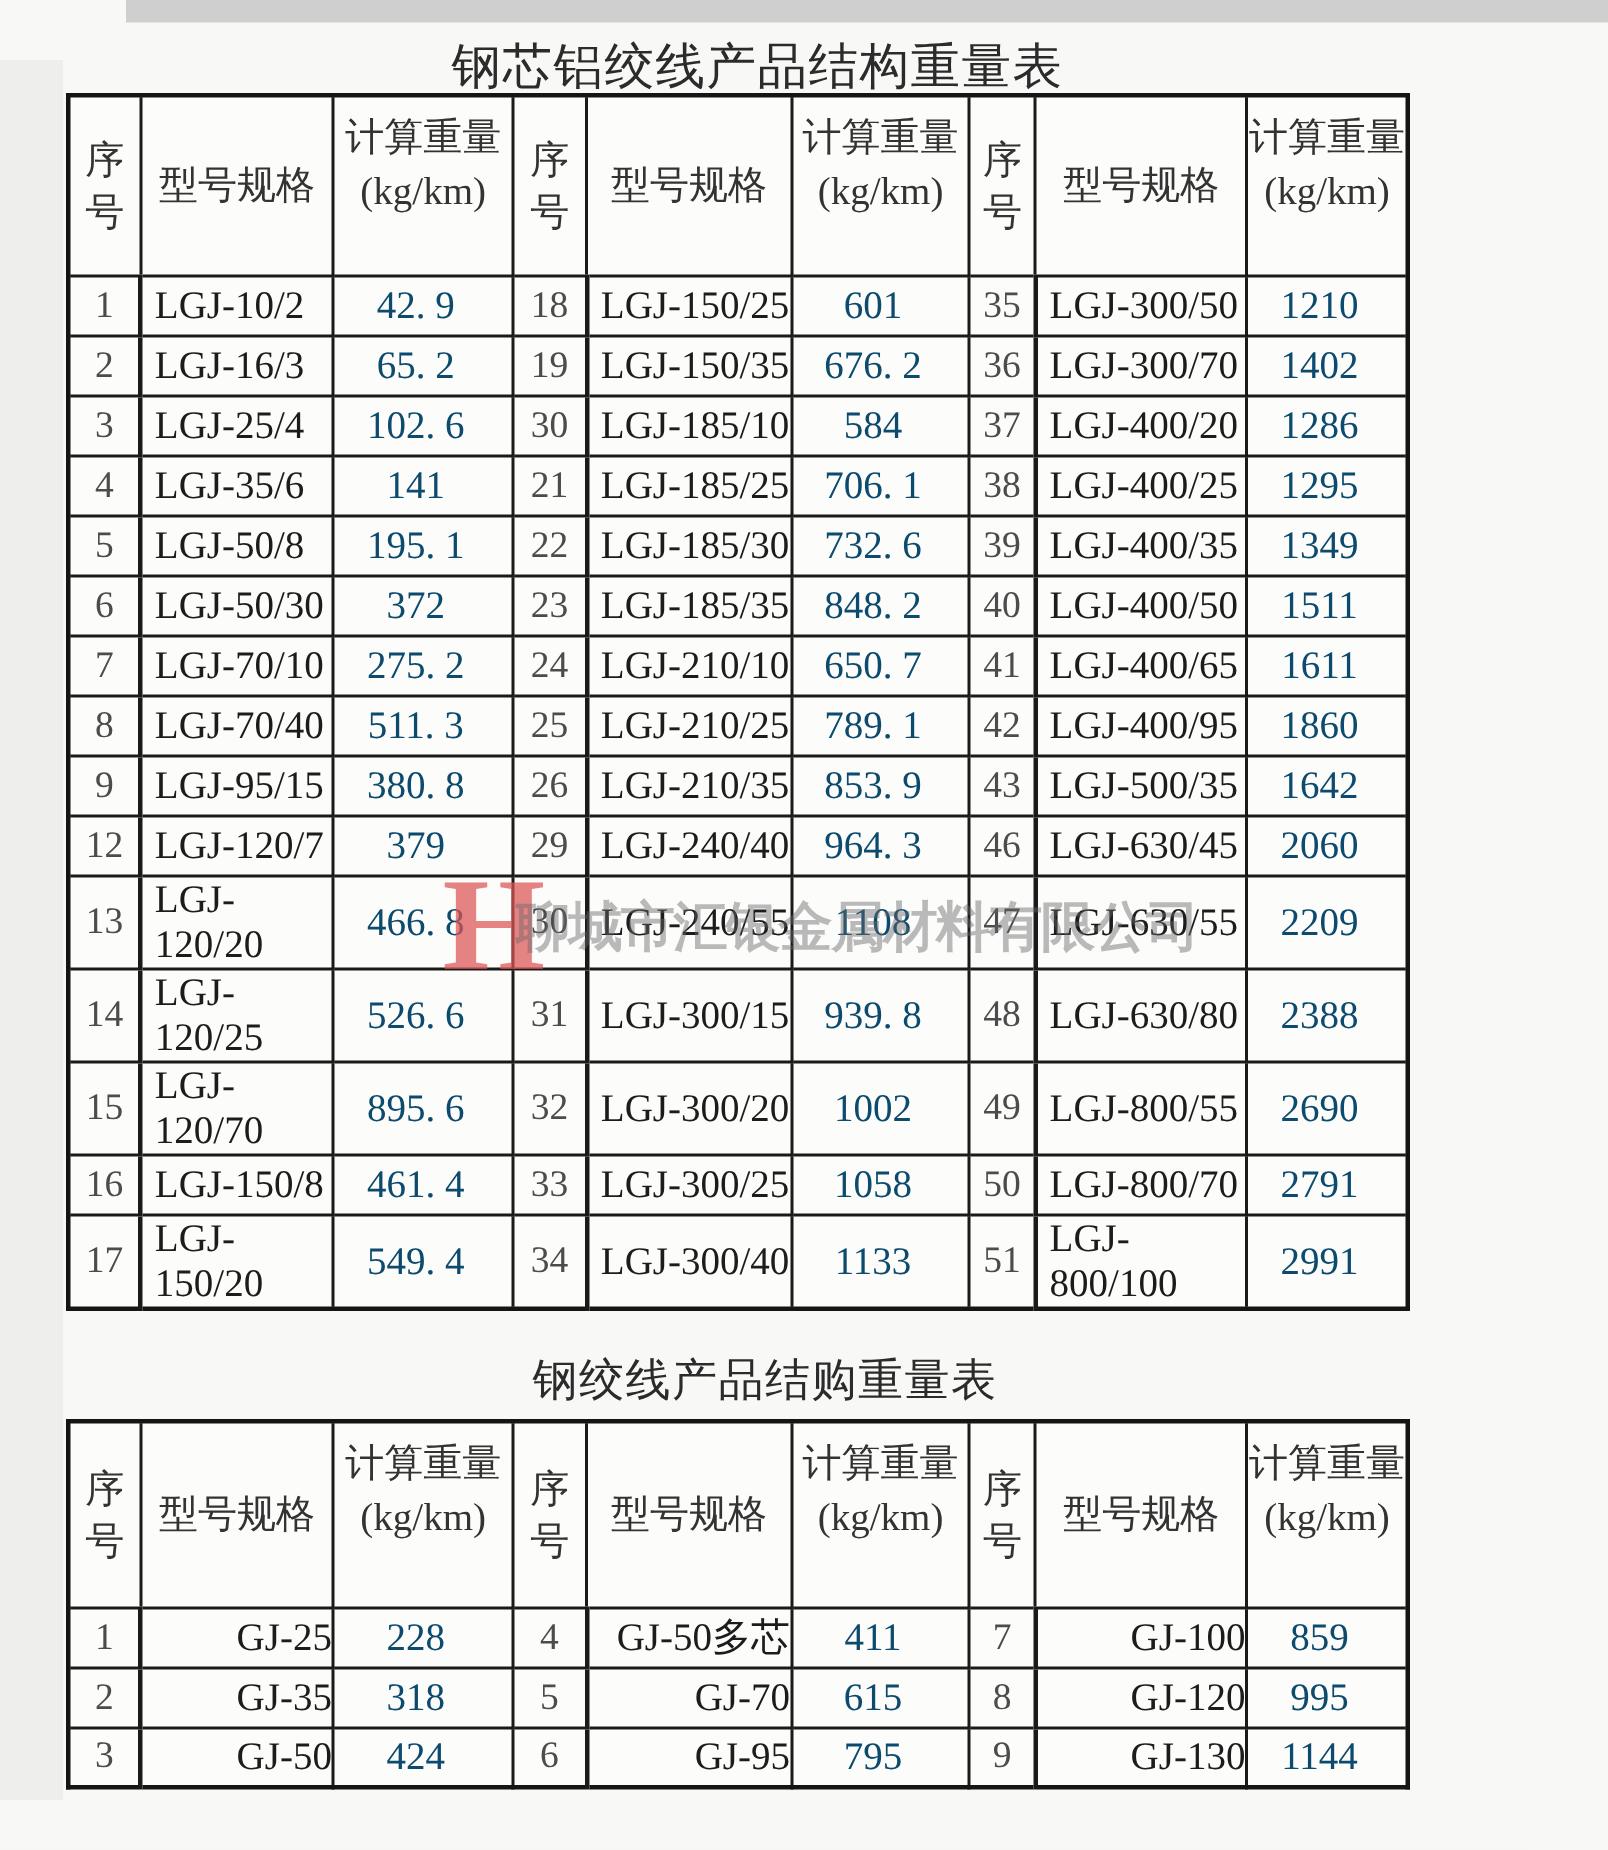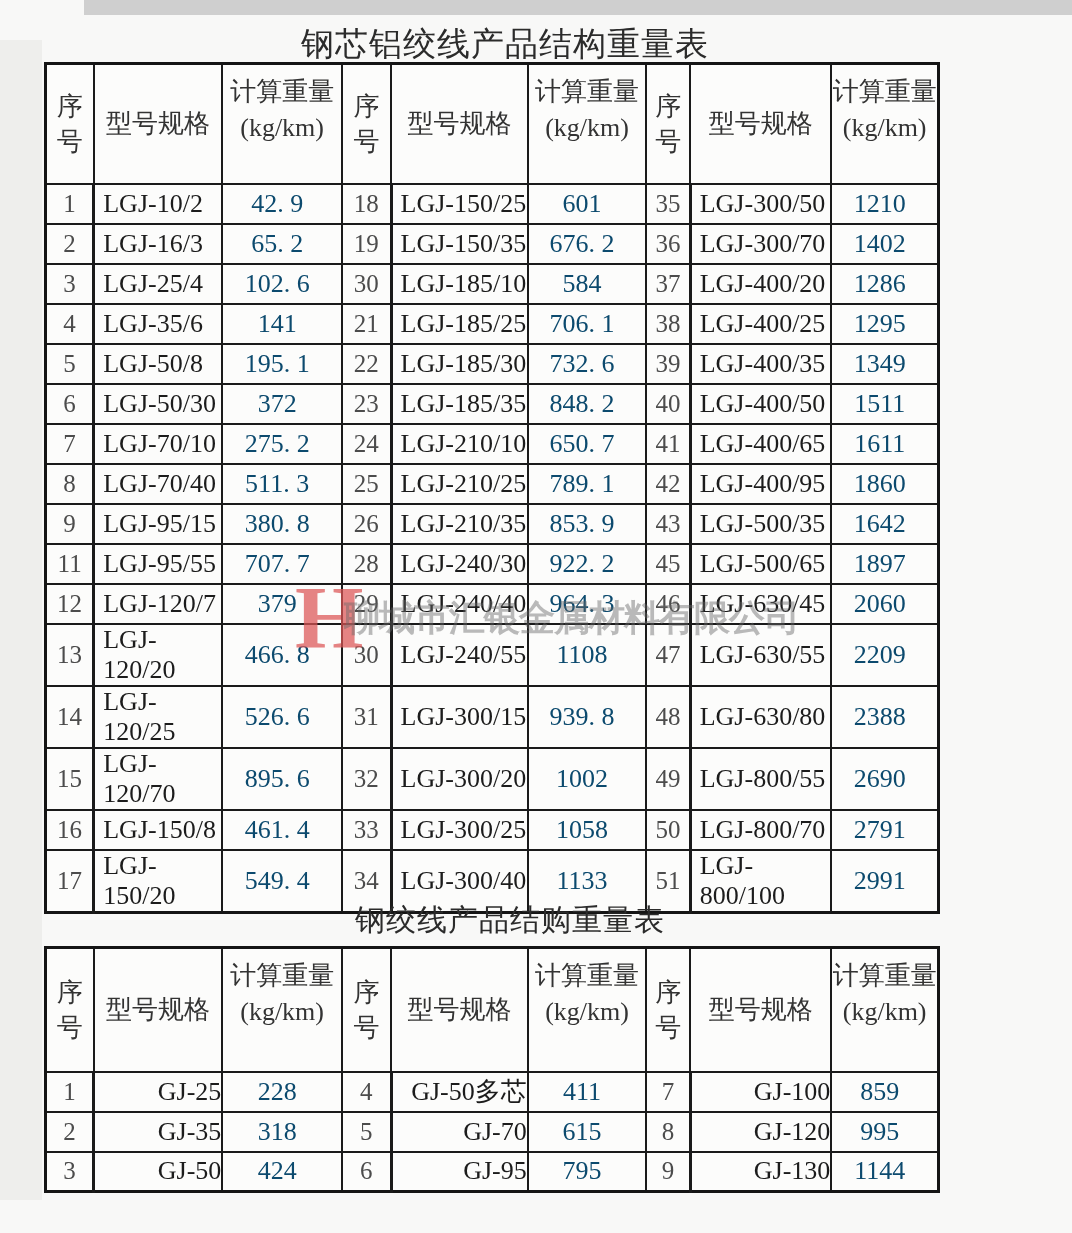--- a/index.html
+++ b/index.html
@@ -178,31 +178,20 @@
           <td class="cell-spec">LGJ-95/15</td>
           <td class="cell-weight">380. 8</td>
           <td class="cell-index">26</td>
           <td class="cell-spec">LGJ-210/35</td>
           <td class="cell-weight">853. 9</td>
           <td class="cell-index">43</td>
           <td class="cell-spec">LGJ-500/35</td>
           <td class="cell-weight">1642</td>
         </tr>
         <tr>
-          <td class="cell-index">11</td>
-          <td class="cell-spec">LGJ-95/55</td>
-          <td class="cell-weight">707. 7</td>
-          <td class="cell-index">28</td>
-          <td class="cell-spec">LGJ-240/30</td>
-          <td class="cell-weight">922. 2</td>
-          <td class="cell-index">45</td>
-          <td class="cell-spec">LGJ-500/65</td>
-          <td class="cell-weight">1897</td>
-        </tr>
-        <tr>
           <td class="cell-index">12</td>
           <td class="cell-spec">LGJ-120/7</td>
           <td class="cell-weight">379</td>
           <td class="cell-index">29</td>
           <td class="cell-spec">LGJ-240/40</td>
           <td class="cell-weight">964. 3</td>
           <td class="cell-index">46</td>
           <td class="cell-spec">LGJ-630/45</td>
           <td class="cell-weight">2060</td>
         </tr>

